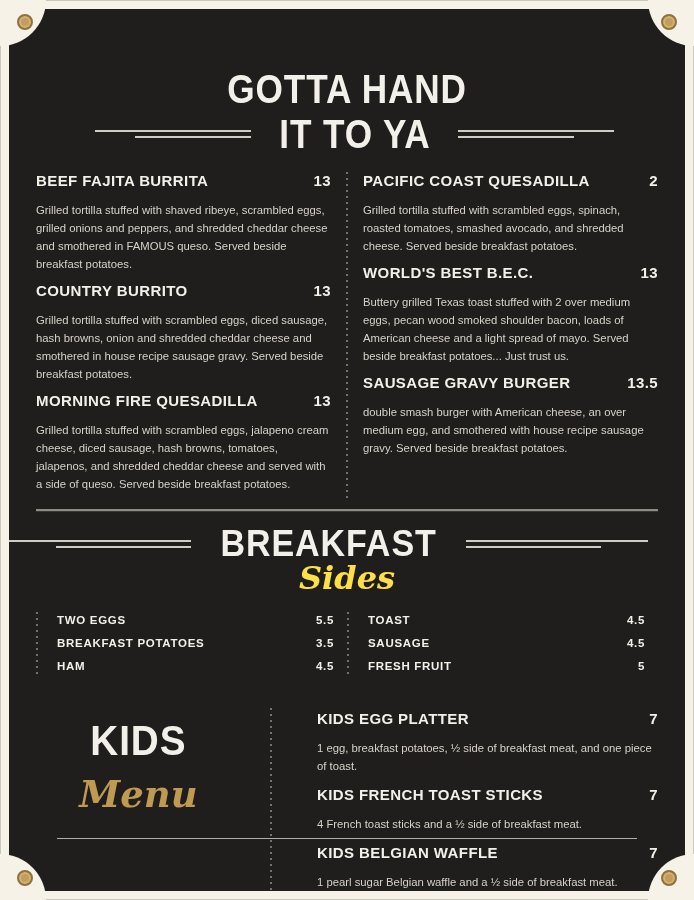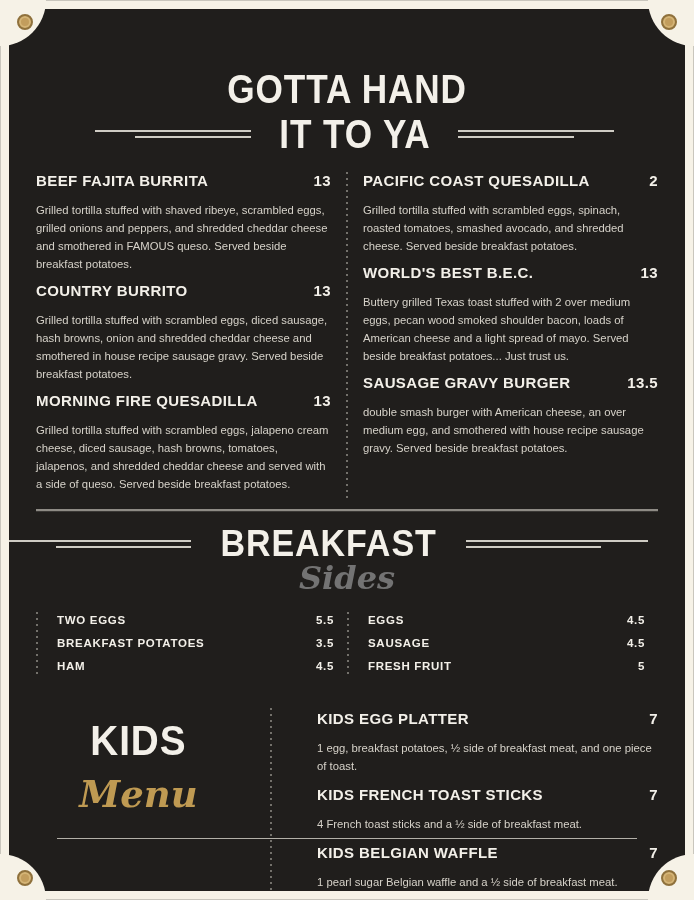--- a/index.html
+++ b/index.html
@@ -50,21 +50,21 @@
 
   .hr-section { height:2px; background:#8e8b85; border-bottom:1px solid #3a3835; margin:7px 27px 0; }
 
   
   .bk-head { text-align:center; margin-top:13px; color:#f3f0e9; }
   .bk-title-row { display:flex; align-items:center; justify-content:flex-start; gap:20px; }
   .bk-flank { width:182px; flex:0 0 auto; }
   .bk-title { display:inline-block; font-size:37px; font-weight:bold; letter-spacing:1px;
     transform:scaleX(0.92); line-height:1.05; white-space:nowrap; }
   .script { font-family:"DejaVu Serif", serif; font-style:italic; font-weight:bold;
-    color:#737373; font-size:32px; line-height:1.1; margin-top:-2px; }
+    color:#fde047; font-size:32px; line-height:1.1; margin-top:-2px; }
 
   
   .sides { display:flex; margin:15px 27px 0; }
   .scol { flex:1; min-width:0; display:flex; flex-direction:column; gap:11px; padding:2px 13px 2px 19px; }
   .scol:first-child { padding-left:20px; }
   .srow { display:flex; justify-content:space-between; align-items:baseline;
     color:#f3f0e9; font-weight:bold; font-size:11.5px; letter-spacing:0.7px; }
 
   
   .kids { display:flex; margin:34px 27px 0;gap:29px; }
@@ -178,21 +178,21 @@
           <span>3.5</span>
         </div>
         <div class="srow">
           <span>HAM</span>
           <span>4.5</span>
         </div>
       </div>
       <div class="vdot"></div>
       <div class="scol">
         <div class="srow">
-          <span>EGGS</span>
+          <span>TOAST</span>
           <span>4.5</span>
         </div>
         <div class="srow">
           <span>SAUSAGE</span>
           <span>4.5</span>
         </div>
         <div class="srow">
           <span>FRESH FRUIT</span>
           <span>5</span>
         </div>

